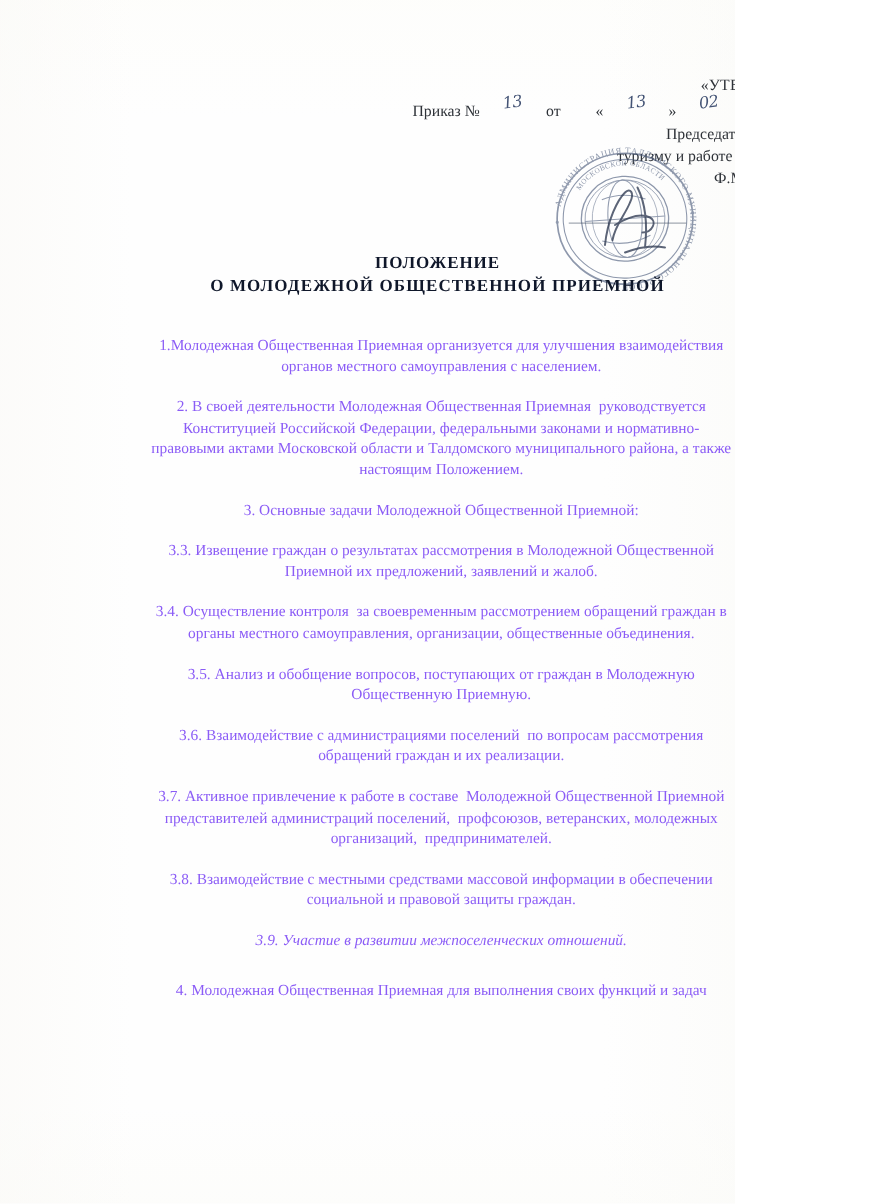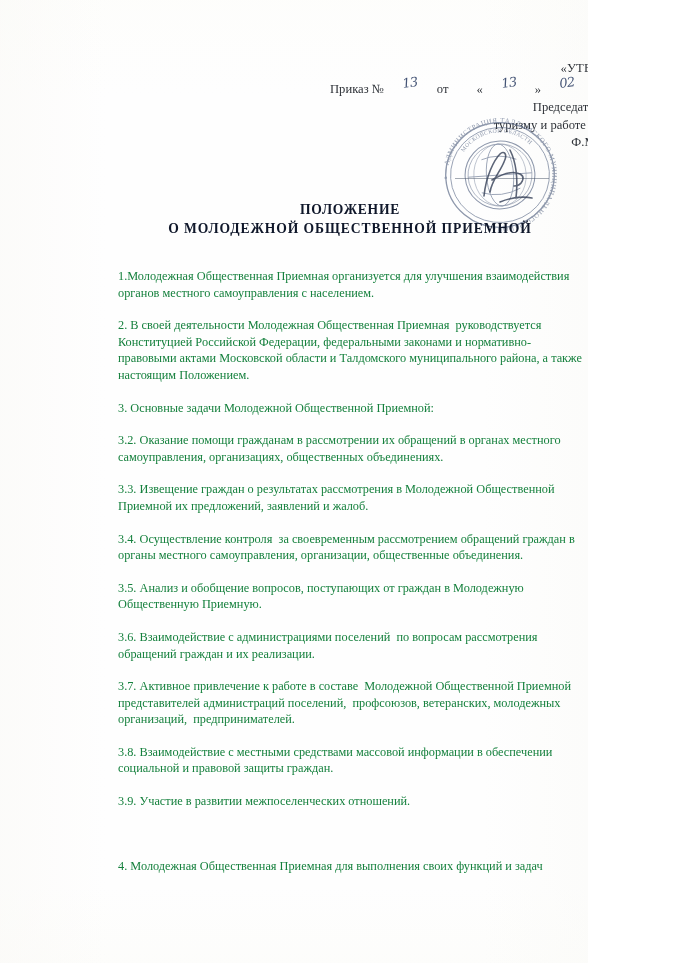--- a/index.html
+++ b/index.html
@@ -116,28 +116,28 @@
   .doc-title .line2 { letter-spacing: 0.9px; }
 
   
   .body-text {
     position: absolute;
     top: 268px;
     left: 118px;
     width: 470px;
     font-size: 12.3px;
     line-height: 16.6px;
-    color: #15803d;
-    text-align: left;
+    color: #8b5cf6;
+    text-align: center;
   }
   .body-text p {
     margin: 0 0 16px 0;
     white-space: pre-wrap;
   }
-  .body-text p.gap-big { margin-bottom: 48px; }
+  .body-text p.gap-big { margin-bottom: 24px; font-style: italic; }
 
   
   .seal {
     position: absolute;
     left: 432px;
     top: 112px;
     width: 136px;
     height: 126px;
     pointer-events: none;
     opacity: 0.62;
@@ -254,21 +254,20 @@
 
   <div class="doc-title">
     <div>ПОЛОЖЕНИЕ</div>
     <div class="line2">О  МОЛОДЕЖНОЙ  ОБЩЕСТВЕННОЙ  ПРИЕМНОЙ</div>
   </div>
 
   <div class="body-text">
     <p>1.Молодежная Общественная Приемная организуется для улучшения взаимодействия органов местного самоуправления с населением.</p>
     <p>2. В своей деятельности Молодежная Общественная Приемная  руководствуется Конституцией Российской Федерации, федеральными законами и нормативно-правовыми актами Московской области и Талдомского муниципального района, а также  настоящим Положением.</p>
     <p>3. Основные задачи Молодежной Общественной Приемной:</p>
-    <p>3.2. Оказание помощи гражданам в рассмотрении их обращений в органах местного самоуправления, организациях, общественных объединениях.</p>
     <p>3.3. Извещение граждан о результатах рассмотрения в Молодежной Общественной Приемной их предложений, заявлений и жалоб.</p>
     <p>3.4. Осуществление контроля  за своевременным рассмотрением обращений граждан в органы местного самоуправления, организации, общественные объединения.</p>
     <p>3.5. Анализ и обобщение вопросов, поступающих от граждан в Молодежную Общественную Приемную.</p>
     <p>3.6. Взаимодействие с администрациями поселений  по вопросам рассмотрения обращений граждан и их реализации.</p>
     <p>3.7. Активное привлечение к работе в составе  Молодежной Общественной Приемной  представителей администраций поселений,  профсоюзов, ветеранских, молодежных организаций,  предпринимателей.</p>
     <p>3.8. Взаимодействие с местными средствами массовой информации в обеспечении социальной и правовой защиты граждан.</p>
     <p class="gap-big">3.9. Участие в развитии межпоселенческих отношений.</p>
     <p>4. Молодежная Общественная Приемная для выполнения своих функций и задач</p>
   </div>
 </div>

